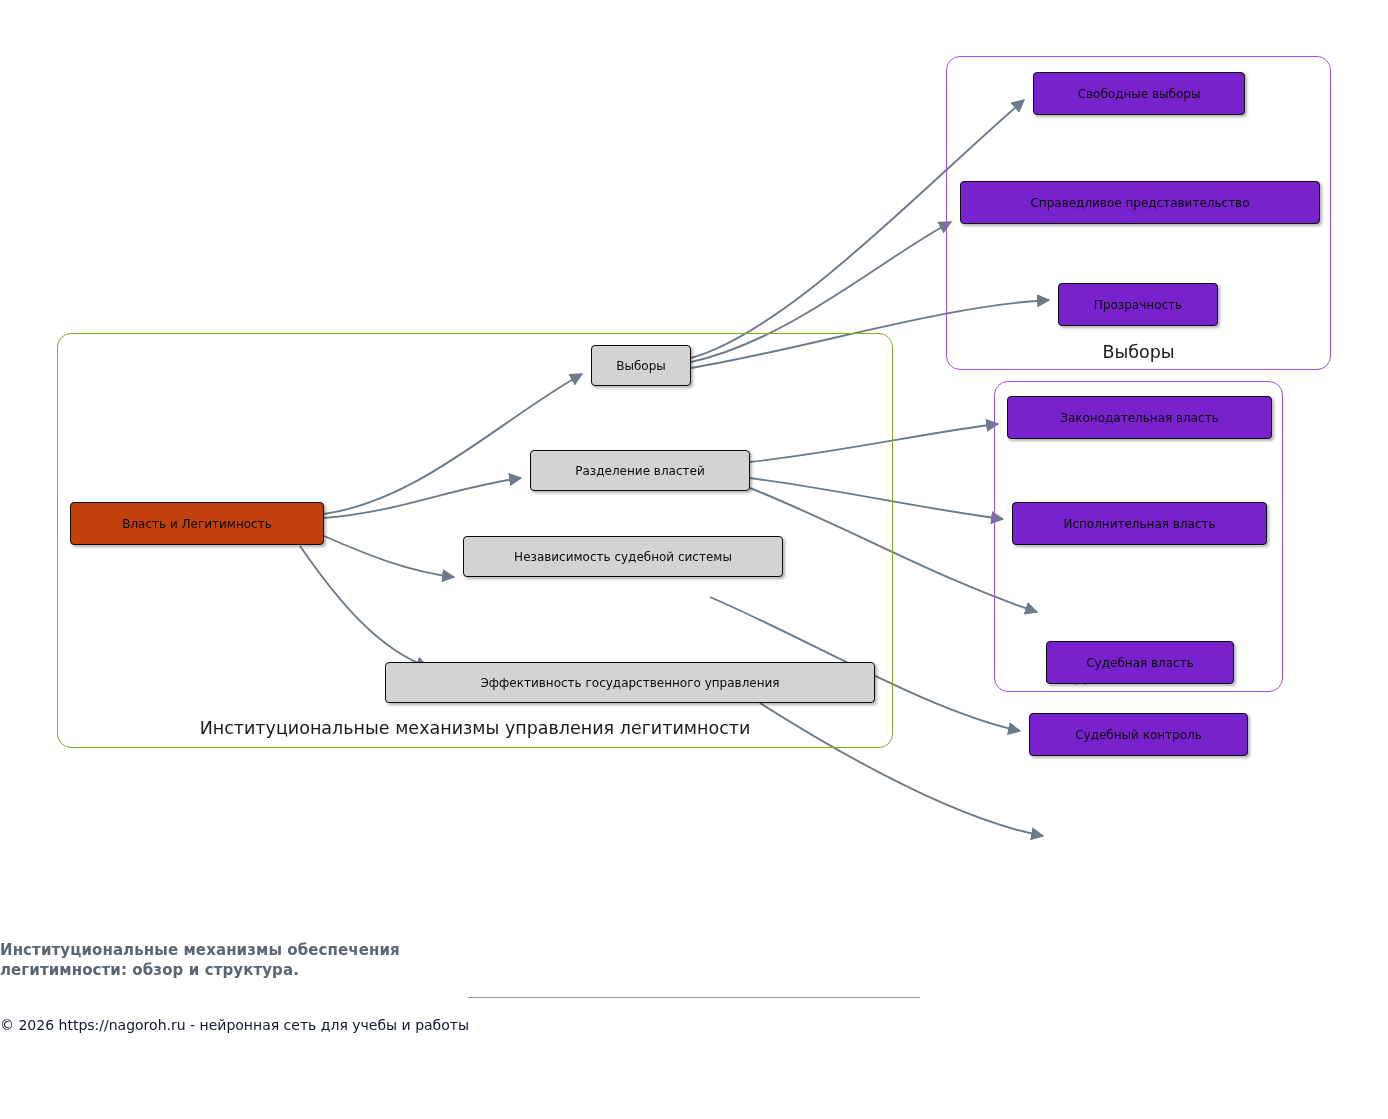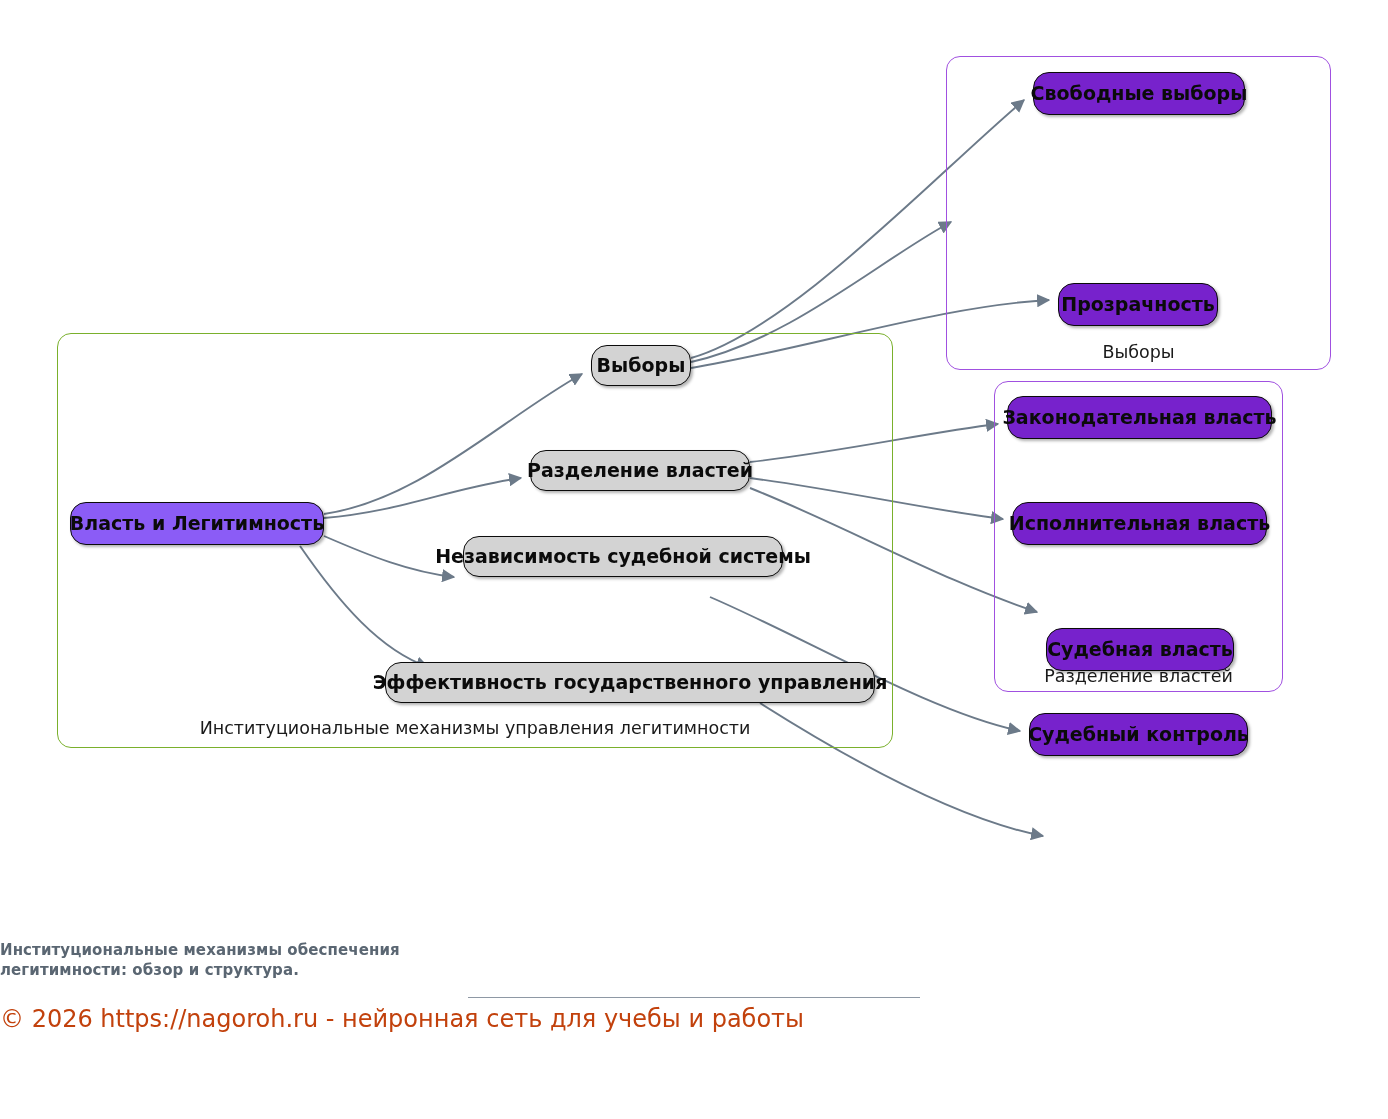--- a/index.html
+++ b/index.html
@@ -40,34 +40,33 @@
     text-align: center;
     color: #1a1a1a;
     font-size: 17.5px;
     white-space: nowrap;
     line-height: 1;
   }
   
   .node {
     position: absolute;
     box-sizing: border-box;
-    border-radius: 16px;
+    border-radius: 4px;
     border: 1.6px solid #0b0b0b;
     display: flex;
     align-items: center;
     justify-content: center;
     line-height: 1;
     white-space: nowrap;
     box-shadow: 2px 2px 3px rgba(0,0,0,0.30);
-    font-size: 19px;
+    font-size: 12px;
     color: #0b0b0b;
-    font-weight: bold;
   }
   .node.gray  { background: #d3d3d3; }
-  .node.green { background: #8b5cf6; }
+  .node.green { background: #c2410c; }
   .node.purple{ background: #7722cc; }
   .node-text { pointer-events: none; }
 
   
   #footer {
     position: absolute;
     left: 0;
     top: 940px;
     width: 1388px;
   }
@@ -79,23 +78,23 @@
     line-height: 1.35;
     letter-spacing: 0.1px;
   }
   #footer-rule {
     width: 452px;
     height: 0;
     border-top: 1px solid #8e98a4;
     margin: 16px auto 0 auto;
   }
   #footer-credit {
-    margin-top: 7px;
-    font-size: 24px;
-    color: #c2410c;
+    margin-top: 19px;
+    font-size: 14px;
+    color: #0f172a;
     font-family: "DejaVu Sans", sans-serif;
   }
 </style>
 </head>
 <body>
 
 <div id="canvas">
 
   <svg class="layer-svg" viewBox="0 0 1388 1119">
     <defs>
@@ -157,34 +156,37 @@
   </div>
 
   <div class="node gray" style="left:385px; top:662px; width:490px; height:41px;">
     <span class="node-text">Эффективность государственного управления</span>
   </div>
 
   <div class="node purple" style="left:1033px; top:72px; width:212px; height:43px;">
     <span class="node-text">Свободные выборы</span>
   </div>
 
+  <div class="node purple" style="left:960px; top:181px; width:360px; height:43px;">
+    <span class="node-text">Справедливое представительство</span>
+  </div>
 
   <div class="node purple" style="left:1058px; top:283px; width:160px; height:43px;">
     <span class="node-text">Прозрачность</span>
   </div>
 
   <div class="node purple" style="left:1007px; top:396px; width:265px; height:43px;">
     <span class="node-text">Законодательная власть</span>
   </div>
 
   <div class="node purple" style="left:1012px; top:502px; width:255px; height:43px;">
     <span class="node-text">Исполнительная власть</span>
   </div>
 
-  <div class="node purple" style="left:1046px; top:628px; width:188px; height:43px;">
+  <div class="node purple" style="left:1046px; top:641px; width:188px; height:43px;">
     <span class="node-text">Судебная власть</span>
   </div>
 
   <div class="node purple" style="left:1029px; top:713px; width:219px; height:43px;">
     <span class="node-text">Судебный контроль</span>
   </div>
 
 
   <div id="footer">
     <div id="footer-title">

